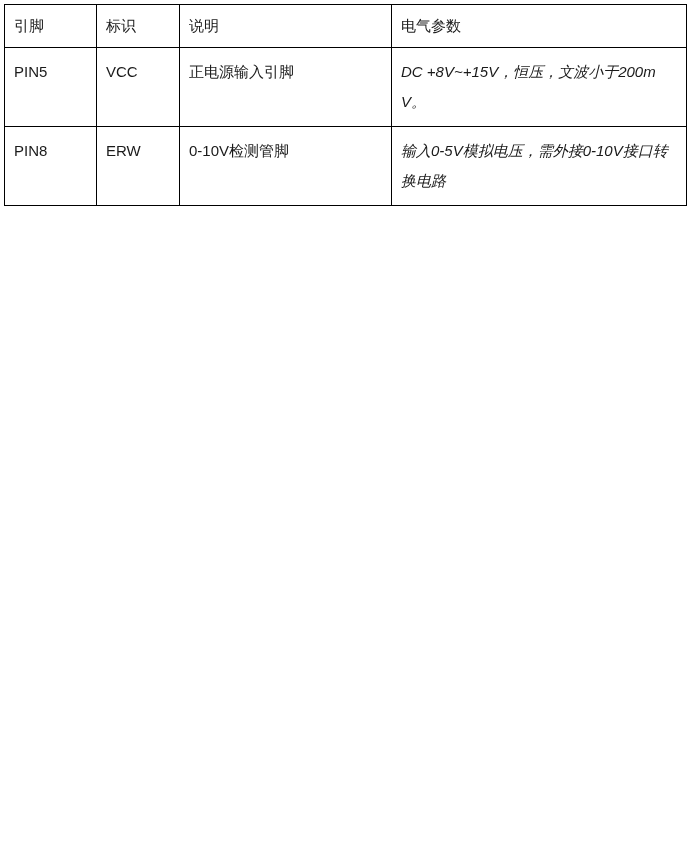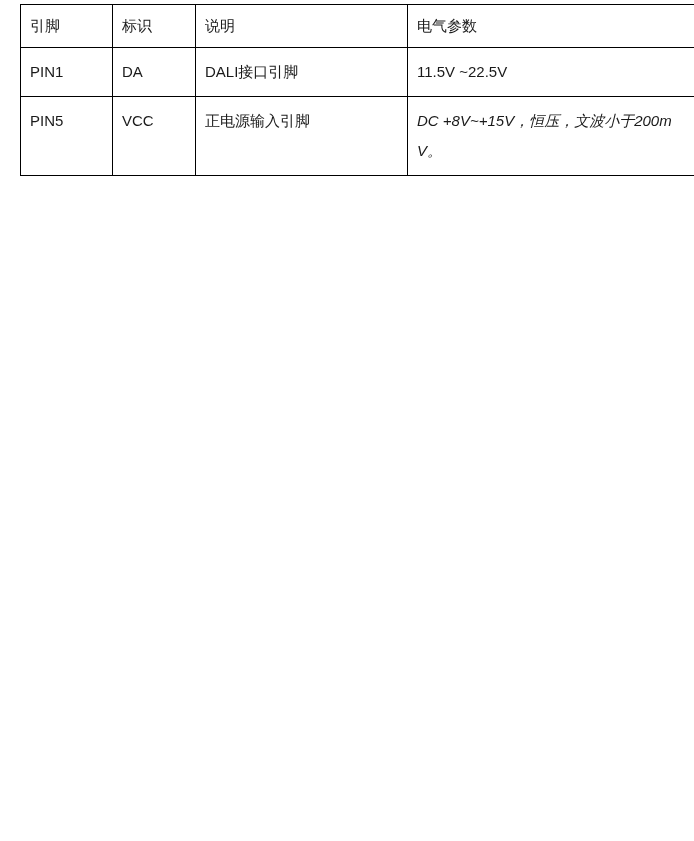--- a/index.html
+++ b/index.html
@@ -11,21 +11,21 @@
     width: 694px;
     height: 841px;
     font-family: "Liberation Sans", sans-serif;
     color: #1a1a1a;
   }
   .page {
     position: relative;
     width: 694px;
     height: 841px;
     box-sizing: border-box;
-    padding: 4px 6px 0 20px;
+    padding: 4px 6px 0 4px;
   }
   table.pin-table {
     width: 682px;
     border-collapse: collapse;
     table-layout: fixed;
     font-size: 15px;
   }
   table.pin-table col.c1 { width: 92px; }
   table.pin-table col.c2 { width: 83px; }
   table.pin-table col.c3 { width: 212px; }
@@ -71,26 +71,26 @@
     <thead>
       <tr>
         <th>引脚</th>
         <th>标识</th>
         <th>说明</th>
         <th>电气参数</th>
       </tr>
     </thead>
     <tbody>
       <tr>
-        <td>PIN1</td>
-        <td>DA</td>
-        <td>DALI接口引脚</td>
-        <td>11.5V ~22.5V</td>
-      </tr>
-      <tr>
         <td>PIN5</td>
         <td>VCC</td>
         <td>正电源输入引脚</td>
         <td class="cell-multiline">DC +8V~+15V，恒压，文波小于200mV。</td>
+      </tr>
+      <tr>
+        <td>PIN8</td>
+        <td>ERW</td>
+        <td>0-10V检测管脚</td>
+        <td class="cell-multiline">输入0-5V模拟电压，需外接0-10V接口转换电路</td>
       </tr>
     </tbody>
   </table>
 </div>
 
 </body></html>

